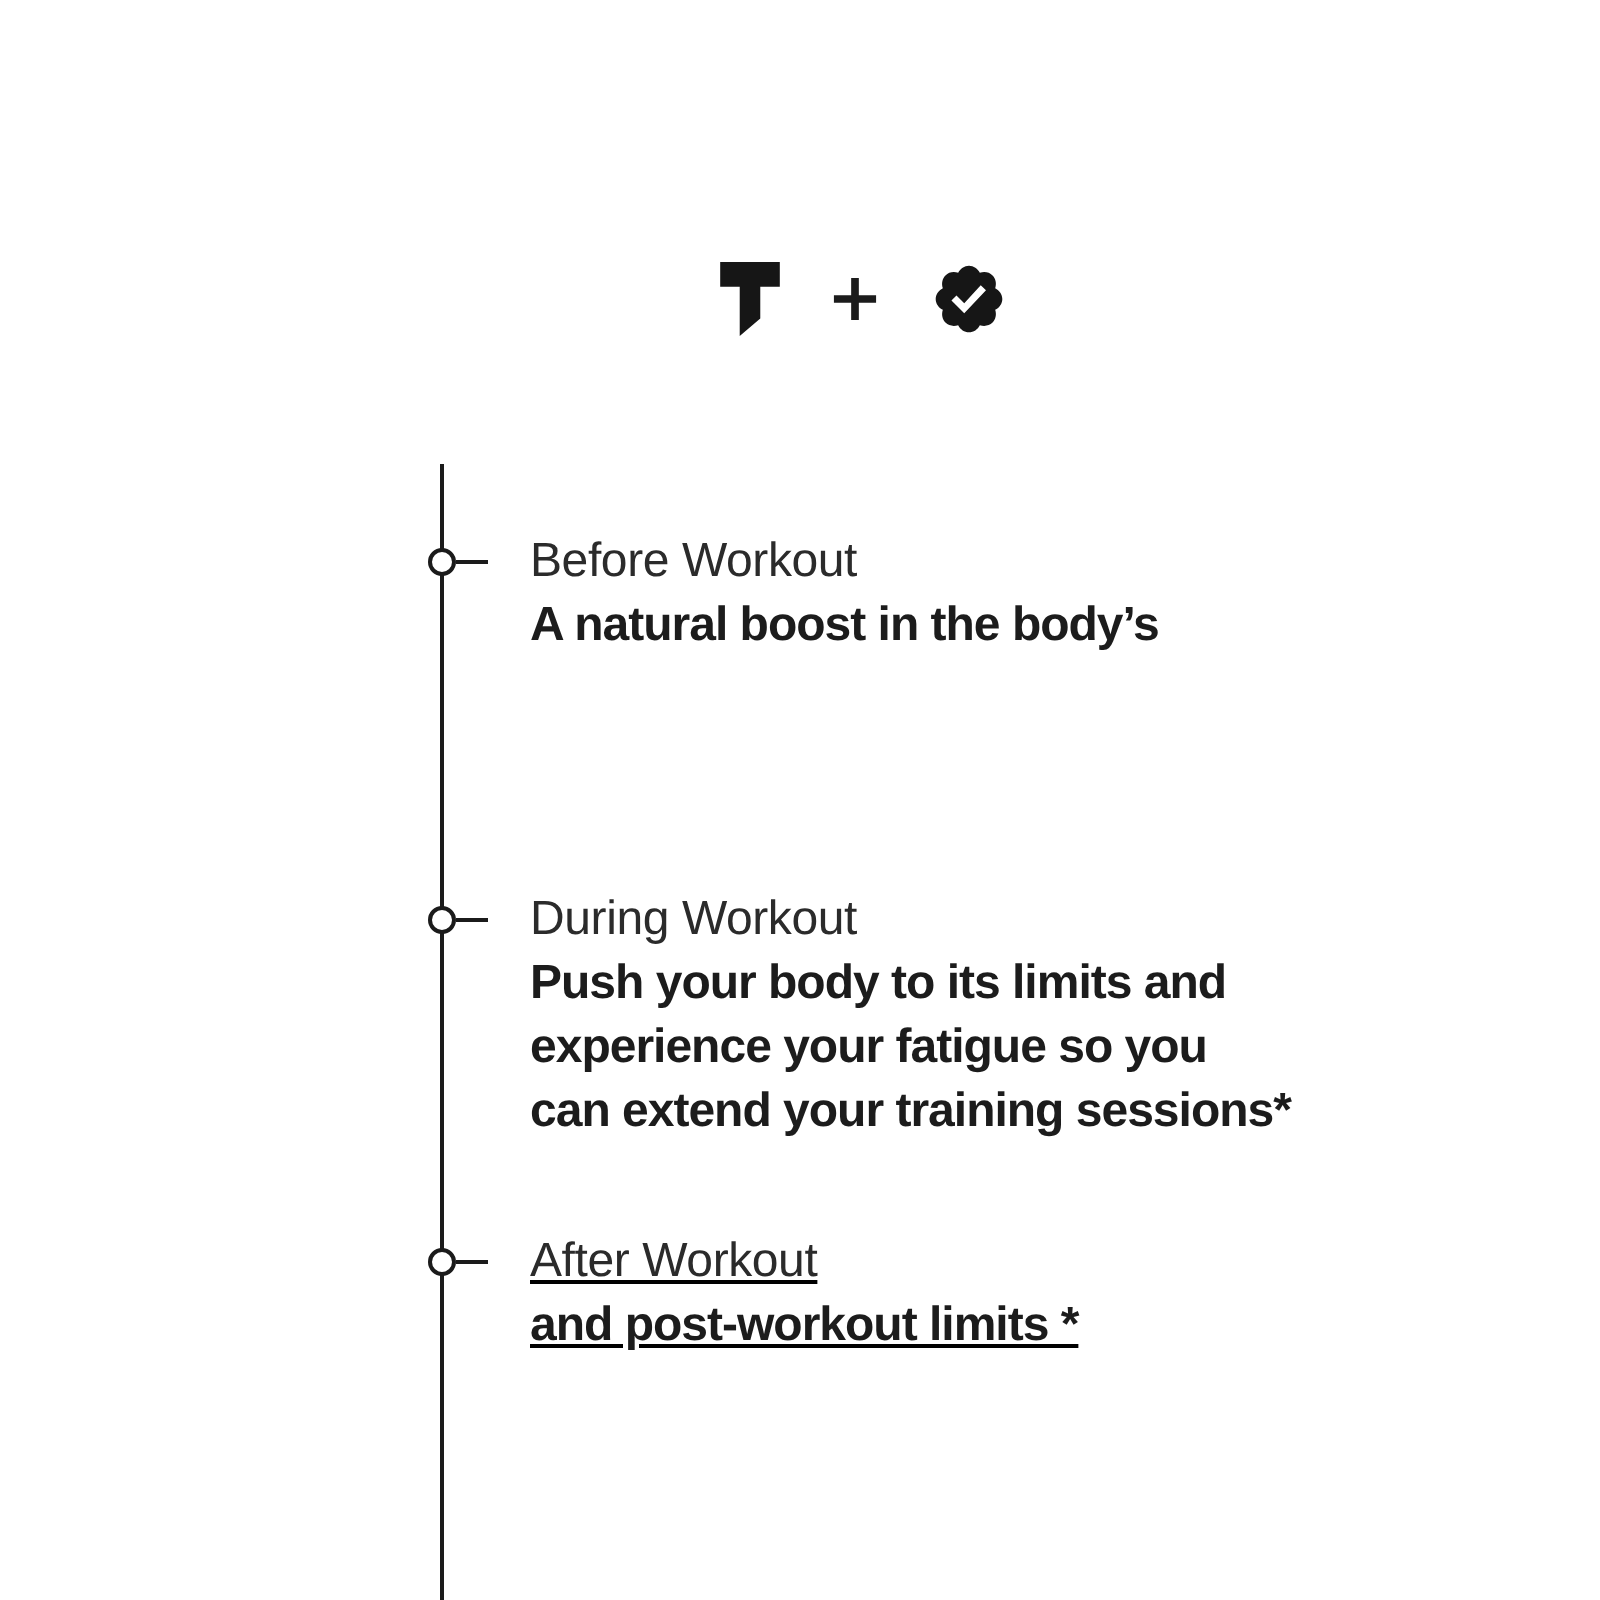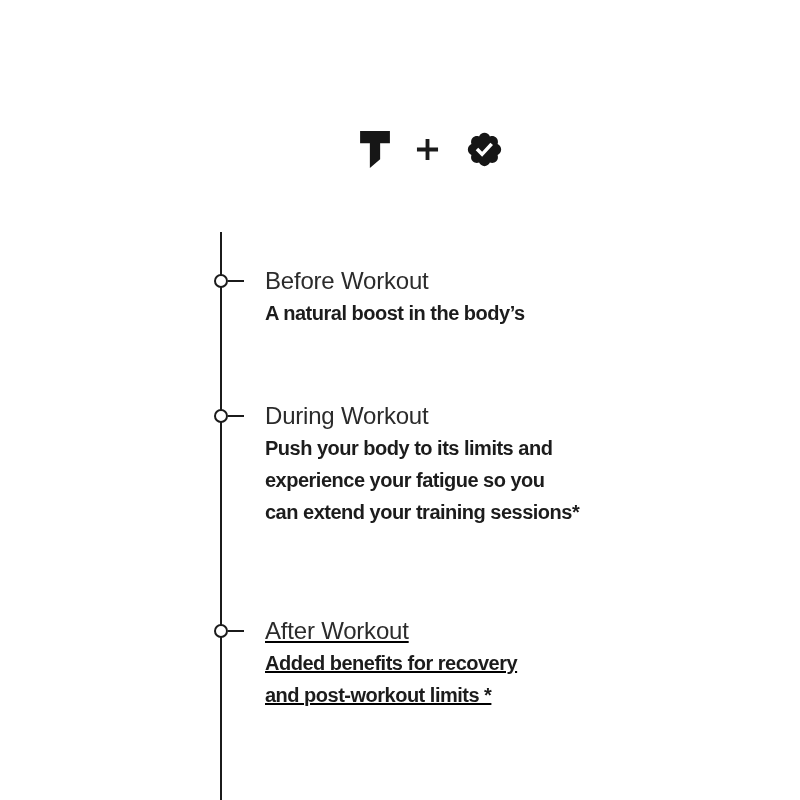--- a/index.html
+++ b/index.html
@@ -40,21 +40,21 @@
     width: 2px;
     background: #1b1b1b;
   }
 
   .tl-item {
     position: absolute;
     left: 233px;
     width: 460px;
   }
   .tl-item.s1 { top: 265px; }
-  .tl-item.s2 { top: 400px; }
+  .tl-item.s2 { top: 444px; }
   .tl-item.s3 { top: 615px; text-decoration: underline; }
 
   .node {
     position: absolute;
     left: -51px;
     top: 9px;
     display: flex;
     align-items: center;
   }
   .node-circle {
@@ -71,21 +71,21 @@
   }
 
   .tl-label {
     font-size: 24px;
     font-weight: 400;
     line-height: 32px;
     color: #2b2b2b;
     letter-spacing: -0.2px;
   }
   .tl-body {
-    font-size: 20px;
+    font-size: 24px;
     font-weight: 700;
     line-height: 32px;
     color: #1c1c1c;
     letter-spacing: -0.5px;
   }
 </style>
 </head>
 <body>
 
 <div class="page">
@@ -135,18 +135,17 @@
     </div>
   </section>
 
   <section class="tl-item s3">
     <span class="node">
       <span class="node-circle"></span>
       <span class="node-tick"></span>
     </span>
     <h3 class="tl-label">After Workout</h3>
     <div class="tl-body">
-      <div>Added benefits for recovery</div>
       <div>and post-workout limits *</div>
     </div>
   </section>
 
 </div>
 
 </body></html>

